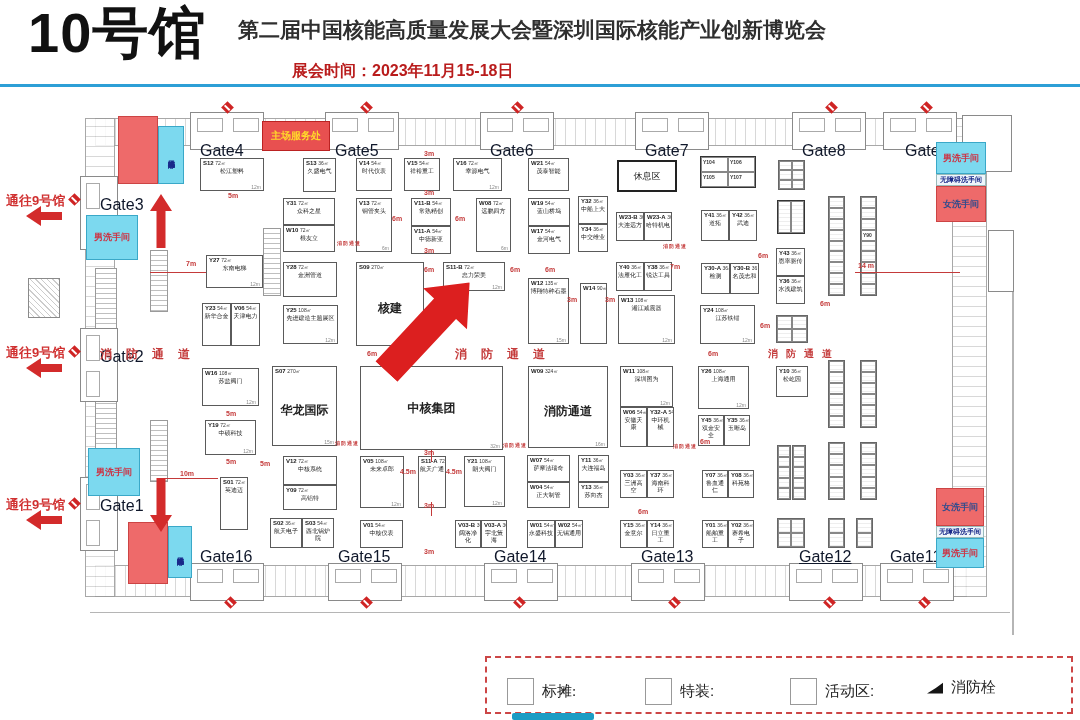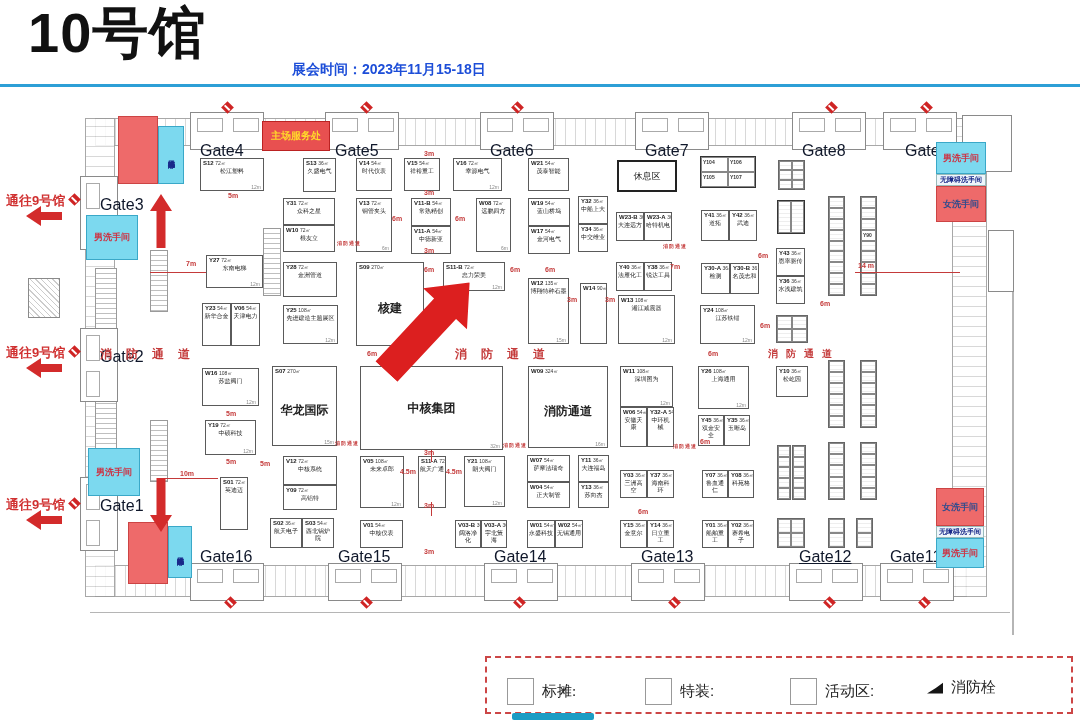--- a/index.html
+++ b/index.html
@@ -3,21 +3,21 @@
 <meta charset="utf-8">
 <style>
   html,body{margin:0;padding:0;background:#fff;}
   body{width:1080px;height:720px;position:relative;overflow:hidden;
        font-family:"Liberation Sans","DejaVu Sans",sans-serif;}
   #stage{position:absolute;inset:0;}
 
   
   .hall-no{position:absolute;left:28px;top:-4px;font-size:56px;font-weight:bold;color:#111;letter-spacing:1px;}
   .title{position:absolute;left:238px;top:16px;font-size:21px;font-weight:bold;color:#2f2f2f;white-space:nowrap;}
-  .subinfo{position:absolute;top:61px;font-size:14px;font-weight:bold;color:#1d4ed8;white-space:nowrap;}
+  .subinfo{position:absolute;top:61px;font-size:16px;font-weight:bold;color:#b91c1c;white-space:nowrap;}
   #info-time{left:292px;} #info-place{left:545px;}
   .divider{position:absolute;left:0;top:84px;width:1080px;height:3px;background:#2d9fd6;}
 
   
   .wall{position:absolute;border:1px solid #9a9a9a;background:
         repeating-linear-gradient(90deg,#ffffff 0 9px,#d2d2d2 9px 10px);opacity:.85;}
   .wall.v{background:repeating-linear-gradient(0deg,#ffffff 0 9px,#d2d2d2 9px 10px);}
   .ladder{position:absolute;border:1px solid #9a9a9a;background:
         repeating-linear-gradient(180deg,#fff 0 4px,#bfbfbf 4px 5px);}
   .thinline{position:absolute;background:#b5b5b5;}
@@ -72,20 +72,21 @@
   .hyd-legend{width:16px;height:12px;background:#151515;margin-right:8px;
               clip-path:polygon(0 100%,100% 100%,100% 10%,55% 55%);}
   .teal-partial{position:absolute;left:512px;top:713px;width:82px;height:7px;background:#1b9cc4;border-radius:2px;}
 </style>
 </head>
 <body>
 
 <div id="stage">
 
   <div class="hall-no">10号馆</div>
+  <div class="title">第二届中国核能高质量发展大会暨深圳国际核能产业创新博览会</div>
   <div class="subinfo" id="info-time">展会时间：2023年11月15-18日</div>
   <div class="divider"></div>
 
   <div class="wall" style="left:95px;top:118px;width:870px;height:26px"></div>
   <div class="wall" style="left:95px;top:565px;width:870px;height:30px"></div>
   <div class="wall v" style="left:85px;top:118px;width:28px;height:477px"></div>
   <div class="wall v" style="left:952px;top:118px;width:33px;height:477px"></div>
   <div class="thinline" style="left:90px;top:612px;width:920px;height:1px"></div>
   <div class="thinline" style="left:1012px;top:255px;width:2px;height:380px"></div>
   <div class="doorbox" style="left:962px;top:115px;width:48px;height:55px"></div>

